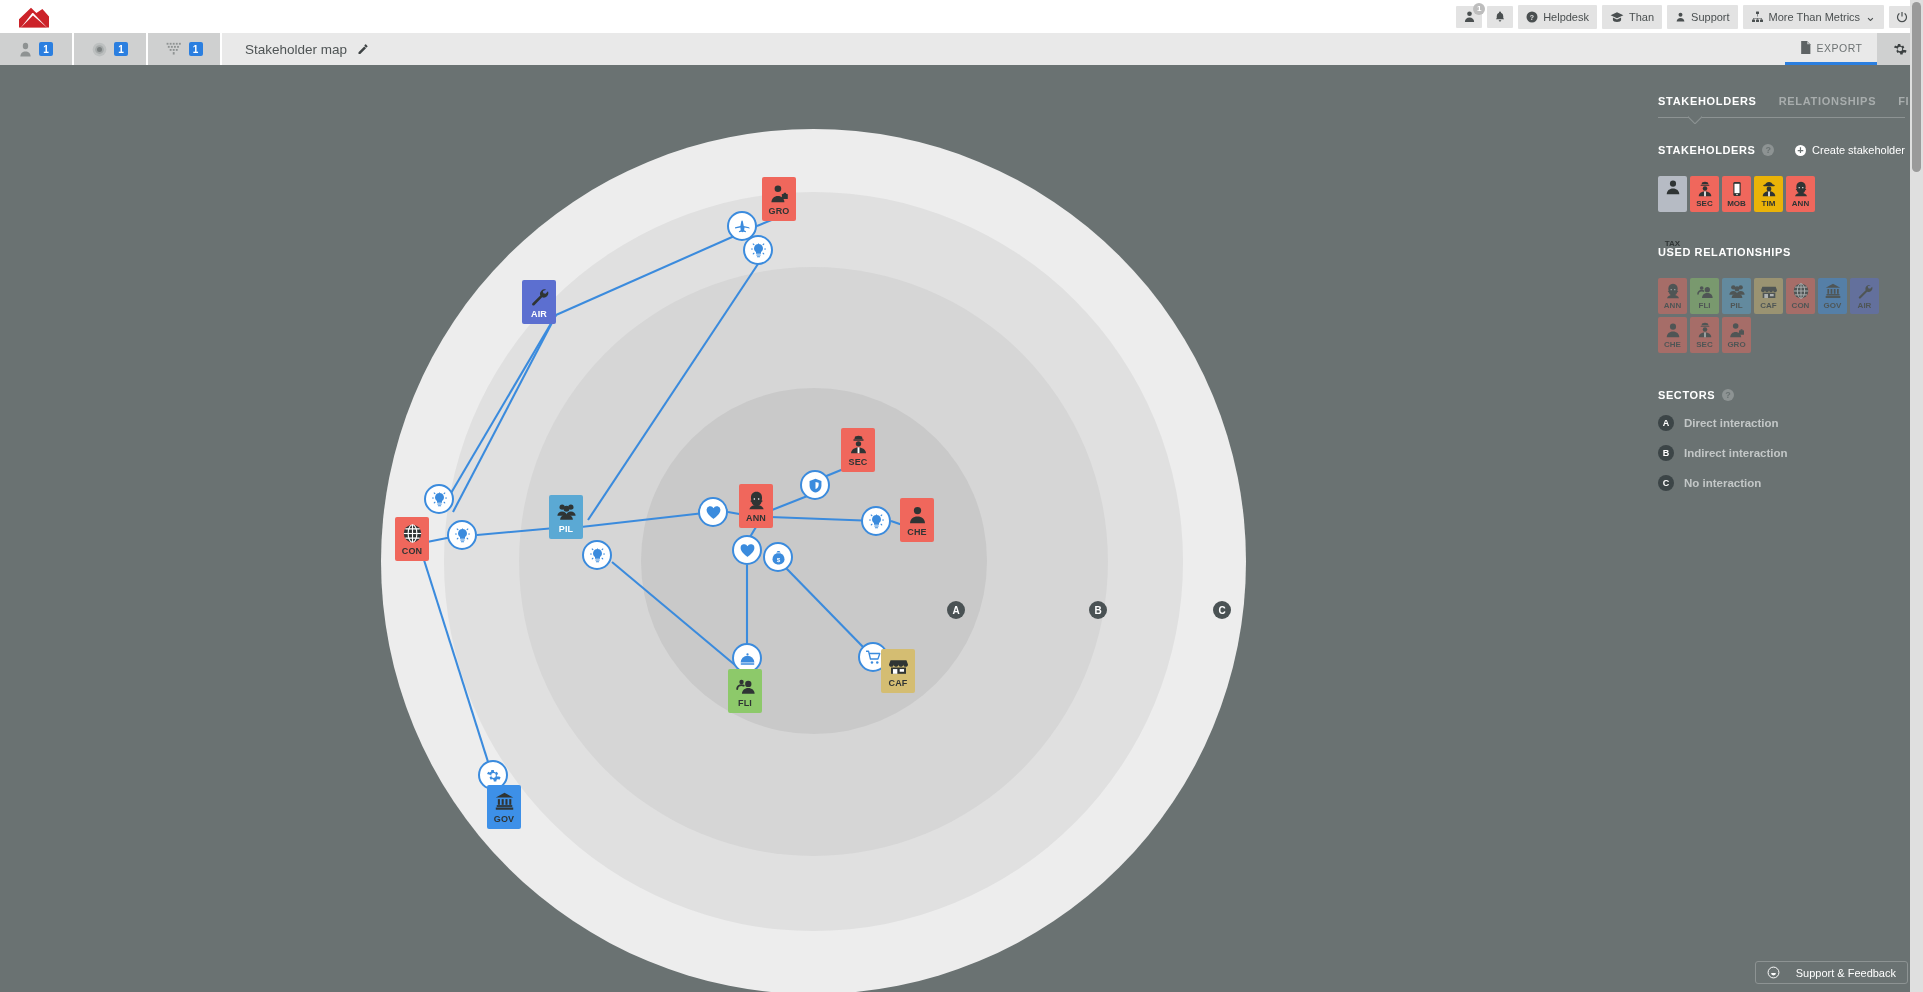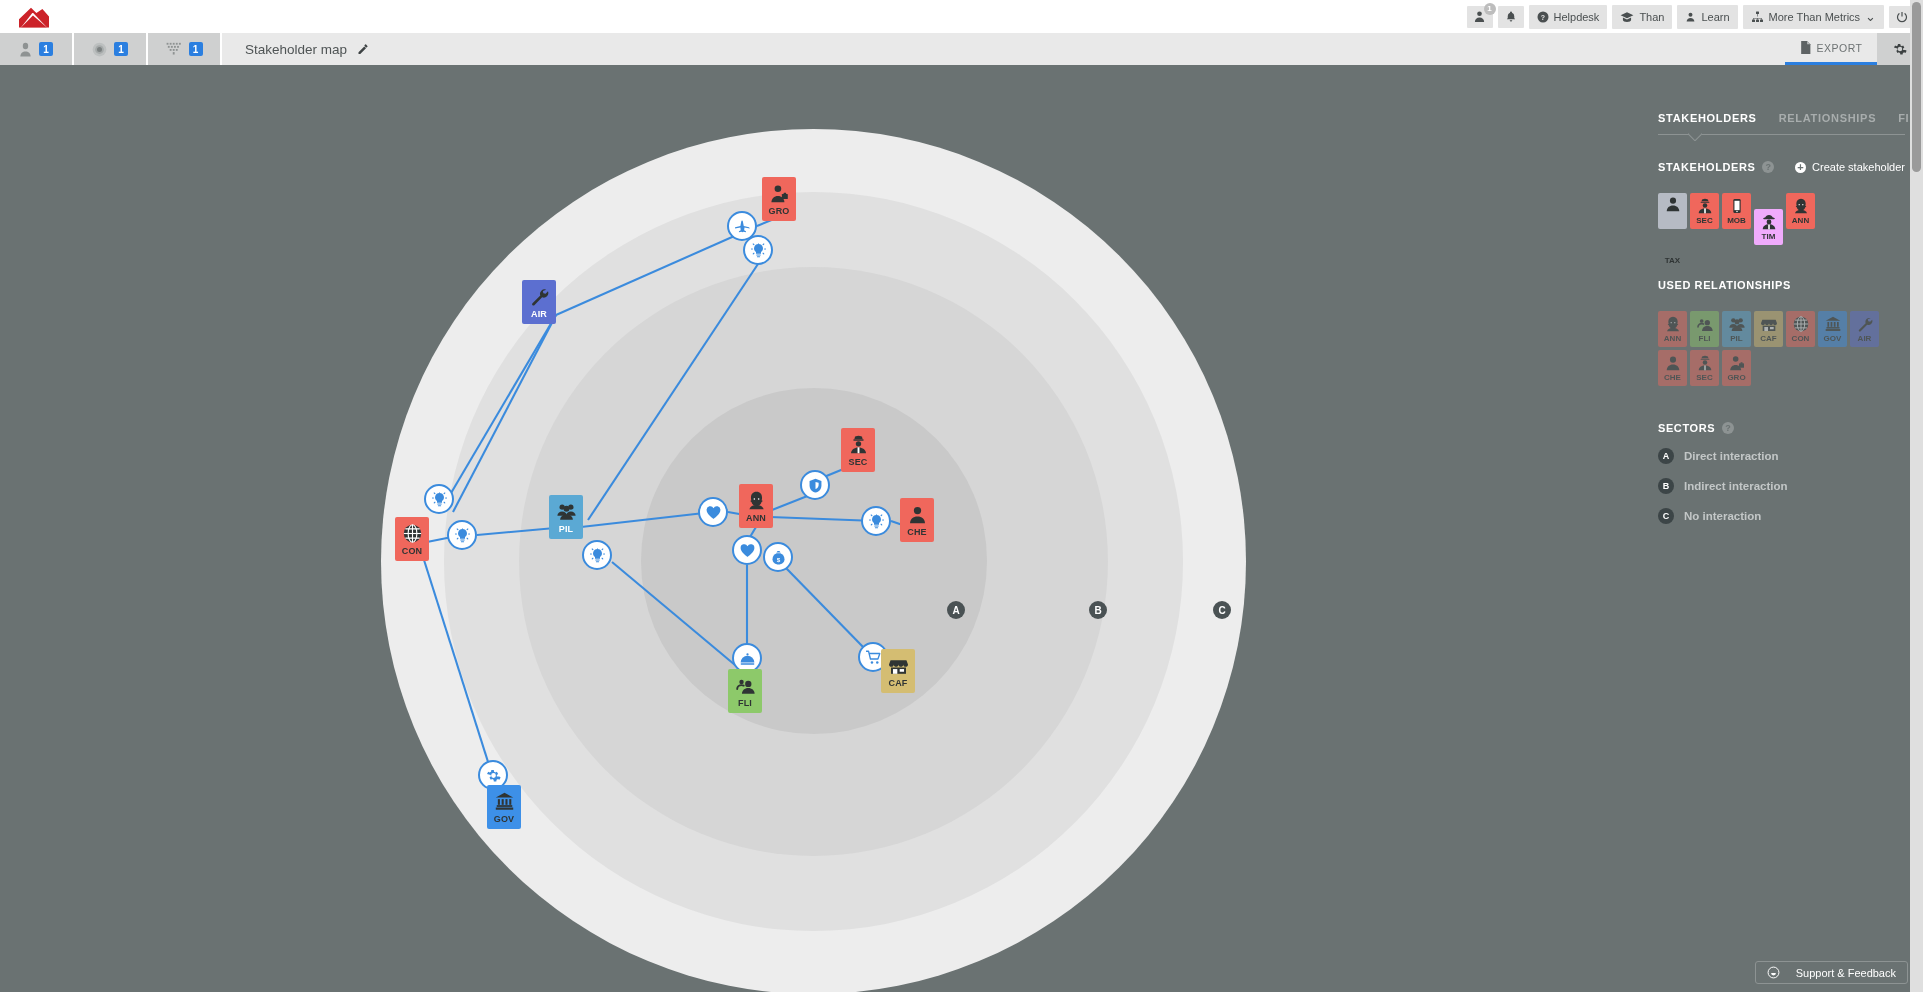--- a/index.html
+++ b/index.html
@@ -104,21 +104,21 @@
 
   .rnode {
     position:absolute; width:30px; height:30px; border-radius:50%;
     background:#ffffff; border:2px solid #3b8bdd;
     display:flex; align-items:center; justify-content:center; cursor:pointer;
   }
 
   
   #rpanel {
     position:absolute; right:0; top:65px; width:283px; height:927px;
-    background:#6a7272; padding: 17px 18px; color:#fff;
+    background:#6a7272; padding: 0 18px; color:#fff;
   }
   #rtabs { display:flex; gap:22px; padding-top:30px; font-size:11px; letter-spacing:.7px; font-weight:700;
     border-bottom:1px solid #8d9393; padding-bottom:10px; position:relative; }
   #rtabs .rtab { color:#a8adad; cursor:pointer; }
   #rtabs .rtab.active { color:#ffffff; }
   #caret { position:absolute; left:30px; bottom:-7px; width:14px; height:8px; overflow:hidden; }
   #caret:before { content:''; position:absolute; left:1px; top:-6px; width:11px; height:11px;
     background:#6a7272; border-right:1px solid #8d9393; border-bottom:1px solid #8d9393; transform:rotate(45deg); }
 
   .sec-head { display:flex; align-items:center; margin-top: 26px; font-size:11px; letter-spacing:.6px; font-weight:700; }
@@ -188,21 +188,21 @@
       <svg class="svgi" width="14" height="12" viewBox="0 0 24 20" fill="#4a4f50">
         <path d="M12 2L1 7l11 5 11-5zM5 11v4c0 2 3.2 3.4 7 3.4s7-1.4 7-3.4v-4l-7 3.2z"></path>
         </svg>
       <span>Than</span>
     </div>
     <div class="tb-btn">
       <svg class="svgi" width="11" height="12" viewBox="0 0 24 24" fill="#4a4f50">
         <circle cx="12" cy="7" r="4.3"></circle>
           <path d="M3.5 22c0-5 3.8-8 8.5-8s8.5 3 8.5 8z"></path>
         </svg>
-      <span>Learn</span>
+      <span>Support</span>
     </div>
     <div class="tb-btn">
       <svg class="svgi" width="13" height="12" viewBox="0 0 24 24" fill="#4a4f50">
         <rect x="9" y="1" width="6" height="5" rx="1"></rect>
           <rect x="1" y="17" width="6" height="5" rx="1"></rect>
         <rect x="9" y="17" width="6" height="5" rx="1"></rect>
           <rect x="17" y="17" width="6" height="5" rx="1"></rect>
         <path d="M11.4 6h1.2v5h-1.2zM4 14h16v1.2H4zM3.4 14h1.2v3.4H3.4zM11.4 14h1.2v3.4h-1.2zM19.4 14h1.2v3.4h-1.2z"></path>
         </svg>
       <span>More Than Metrics</span>
@@ -574,21 +574,21 @@
       <div class="chip" style="background: rgb(240, 103, 92);">
         <span class="cglyph">
           <svg width="16" height="16" viewBox="0 0 24 24" fill="#2f3434">
             <rect x="6.5" y="1.5" width="11" height="21" rx="2"></rect>
             <rect x="8.2" y="4.2" width="7.6" height="14" fill="#fff"></rect>
             <circle cx="12" cy="20.3" r="1.1" fill="#fff"></circle>
           </svg>
         </span>
                    <span class="clabel">MOB</span>
       </div>
-      <div class="chip" style="background: #f0abfc; margin-top: 16px;">
+      <div class="chip" style="background: #eab308;">
         <span class="cglyph">
           <svg width="16" height="16" viewBox="0 0 24 24" fill="#2f3434">
             <path d="M12 1.5c-3 0-4.8 1.6-5.4 3.4L3 6.4l1.4 1.3h15.2L21 6.4l-3.6-1.5C16.8 3.1 15 1.5 12 1.5z"></path>
             <circle cx="12" cy="12" r="3.6"></circle>
             <path d="M2.6 23c0-4.6 4-7.6 9.4-7.6s9.4 3 9.4 7.6z"></path>
             <rect x="10.8" y="15.8" width="2.4" height="7.2" fill="#fff"></rect>
           </svg>
         </span>
                    <span class="clabel">TIM</span>
       </div>

